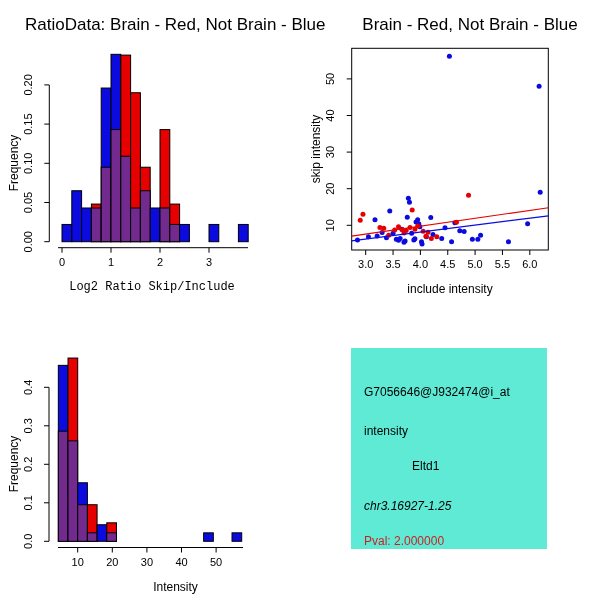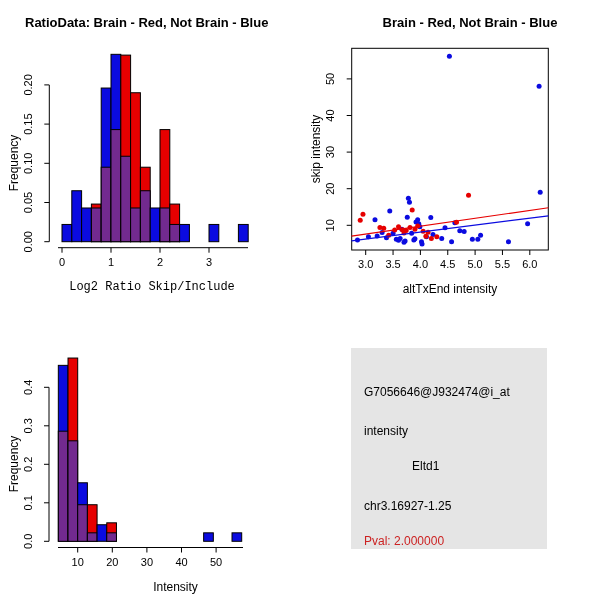--- a/index.html
+++ b/index.html
@@ -1,19 +1,19 @@
 <!DOCTYPE html>
 <html><head>
 <meta charset="utf-8">
 <style>
   html,body{margin:0;padding:0;background:#ffffff;}
   #figure{position:relative;width:600px;height:600px;background:#ffffff;overflow:hidden;
           font-family:"Liberation Sans",sans-serif;color:#000;}
   #plot-svg{position:absolute;left:0;top:0;}
-  .title{position:absolute;font-weight:bold;font-size:13px;white-space:nowrap;}
+  .title{position:absolute;font-weight:normal;font-size:17px;white-space:nowrap;}
   .title.centered{transform:translateX(-50%);}
   .axlab{position:absolute;font-size:12px;white-space:nowrap;transform:translate(-50%,-50%);}
   .axlab.vert{transform:translate(-50%,-50%) rotate(-90deg);}
   .info-panel{position:absolute;left:351px;top:348px;width:196px;height:201px;}
   .info-line{position:absolute;left:13px;font-size:12px;white-space:nowrap;}
 </style>
 </head>
 <body>
 
 <div id="figure">
@@ -188,27 +188,27 @@
       <circle cx="468.536" cy="195.288" r="2.5" fill="#e60000"></circle>
       <line x1="351.478" y1="240.85500000000002" x2="548.398" y2="215.78400000000002" stroke="#0b0be0" stroke-width="1.2"></line>
       <line x1="351.478" y1="236.097" x2="548.398" y2="207.732" stroke="#e60000" stroke-width="1.2"></line>
     </svg>
 
   <div class="title" style="left:25px;top:15px;">RatioData: Brain - Red, Not Brain - Blue</div>
   <div class="axlab" style="left:152px;top:287px;font-family:Liberation Mono, monospace;">Log2 Ratio Skip/Include</div>
   <div class="axlab vert" style="left:14px;top:163px;">Frequency</div>
 
   <div class="title centered" style="left:450px;top:15px;padding-left:40px;">Brain - Red, Not Brain - Blue</div>
-  <div class="axlab" style="left:450px;top:289px;">altTxEnd intensity</div>
+  <div class="axlab" style="left:450px;top:289px;">include intensity</div>
   <div class="axlab vert" style="left:316px;top:149px;">skip intensity</div>
 
   <div class="axlab" style="left:152px;top:587px;padding-left:47px;">Intensity</div>
   <div class="axlab vert" style="left:14px;top:464px;">Frequency</div>
 
-  <div class="info-panel" style="background-color: #e5e5e5; text-align: right;">
+  <div class="info-panel" style="background-color: #5eead4; text-align: right;">
     <div class="info-line" style="top:37px;">G7056646@J932474@i_at</div>
     <div class="info-line" style="top:76px;">intensity</div>
     <div class="info-line" style="top:111px;margin-left:48px;">Eltd1</div>
-    <div class="info-line" style="top:151px;">chr3.16927-1.25</div>
+    <div class="info-line" style="top:151px;font-style:italic;">chr3.16927-1.25</div>
     <div class="info-line" style="top: 186px; color: rgb(204, 34, 34);">Pval: 2.000000</div>
   </div>
 
 </div>
 
 </body></html>

